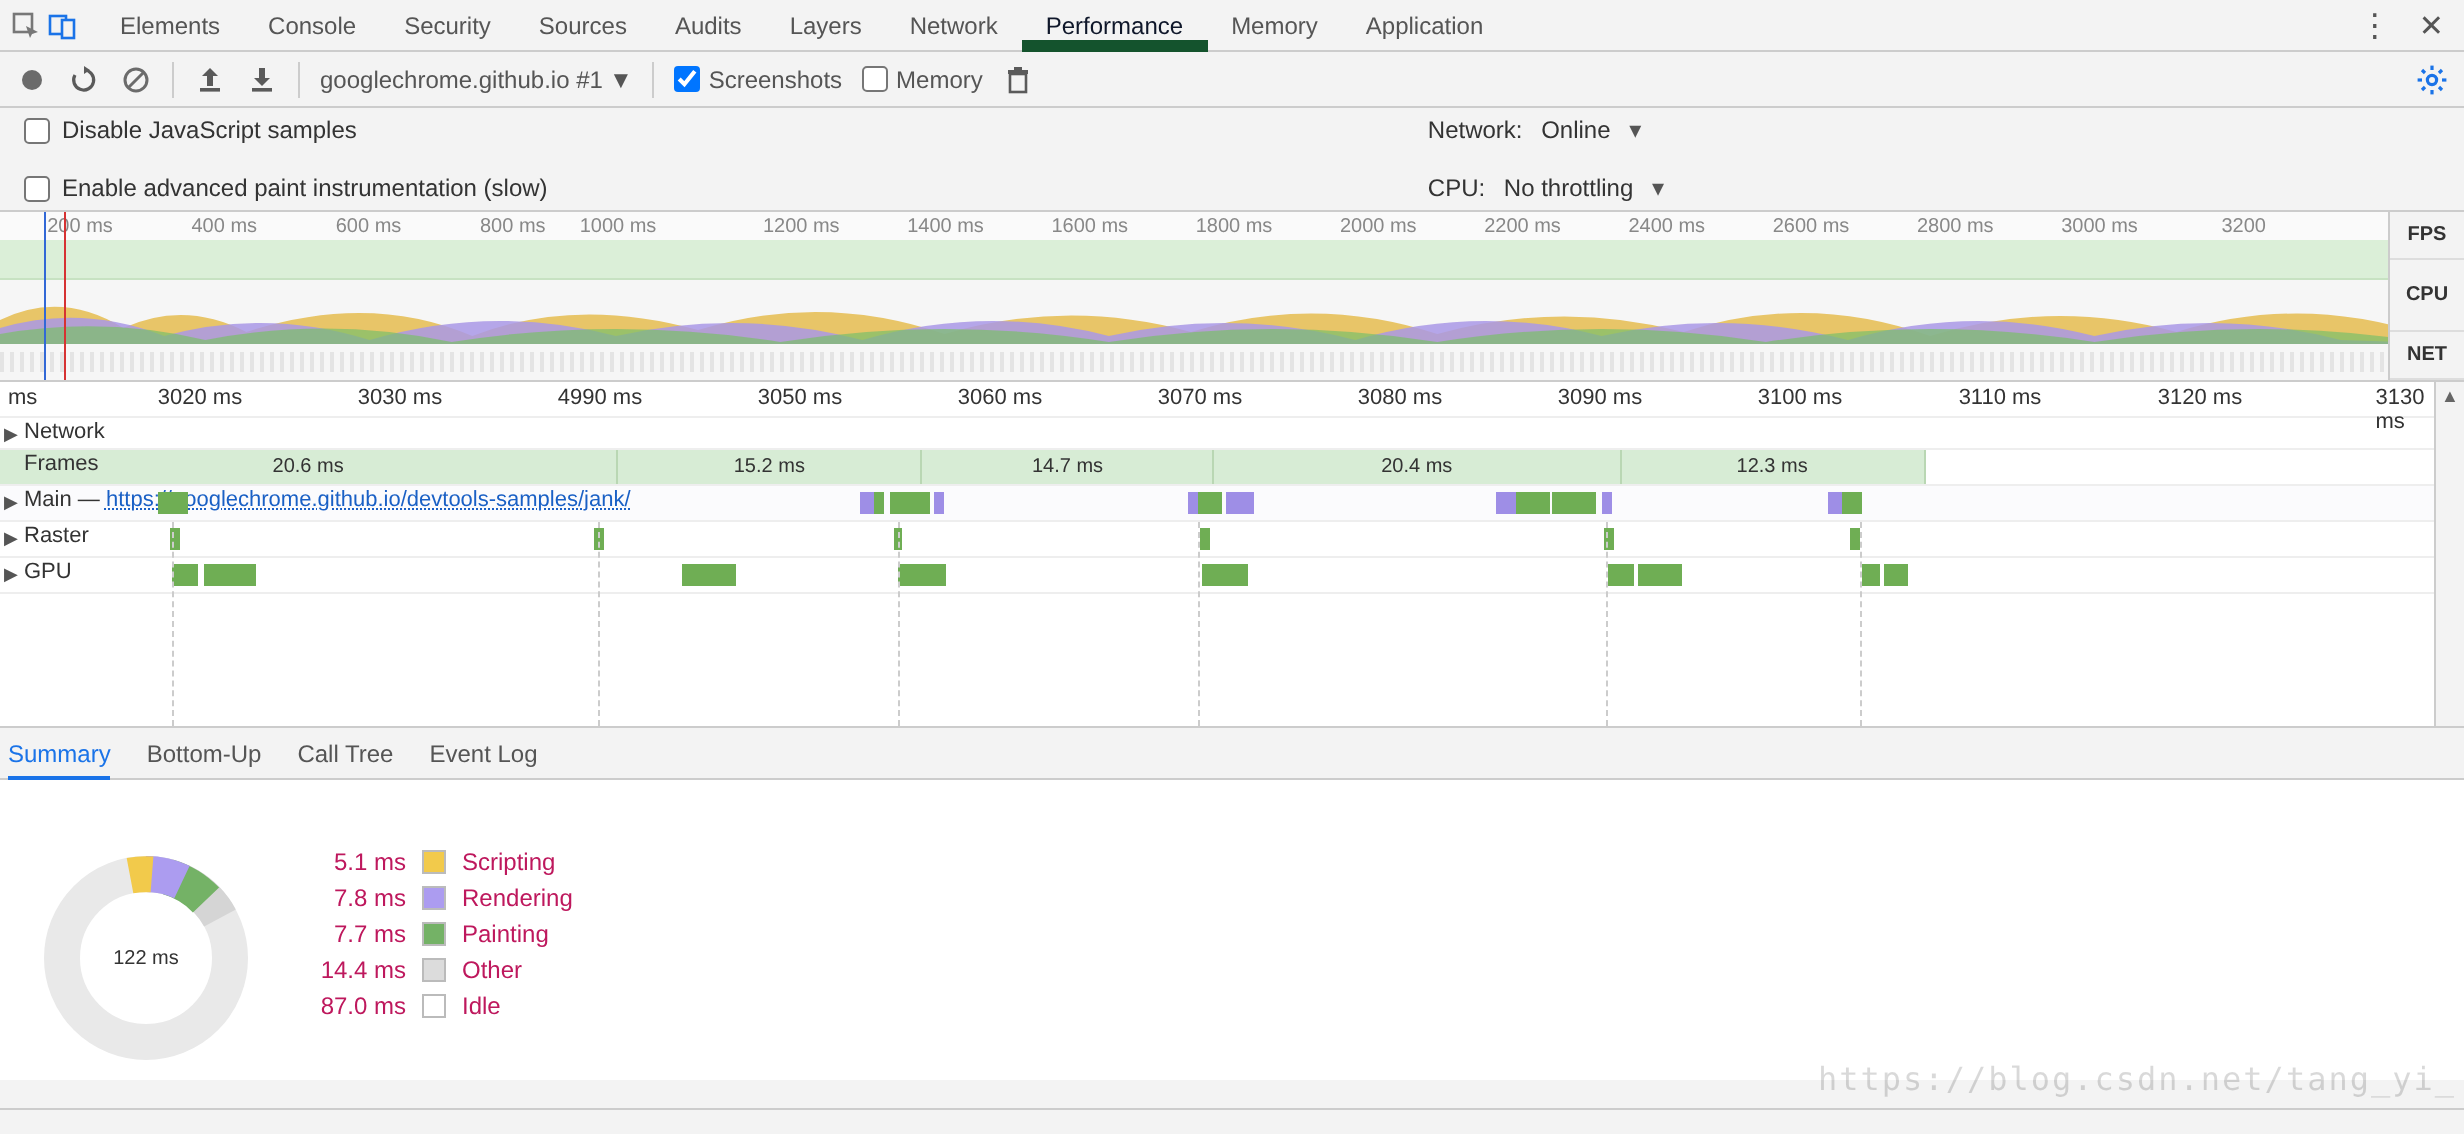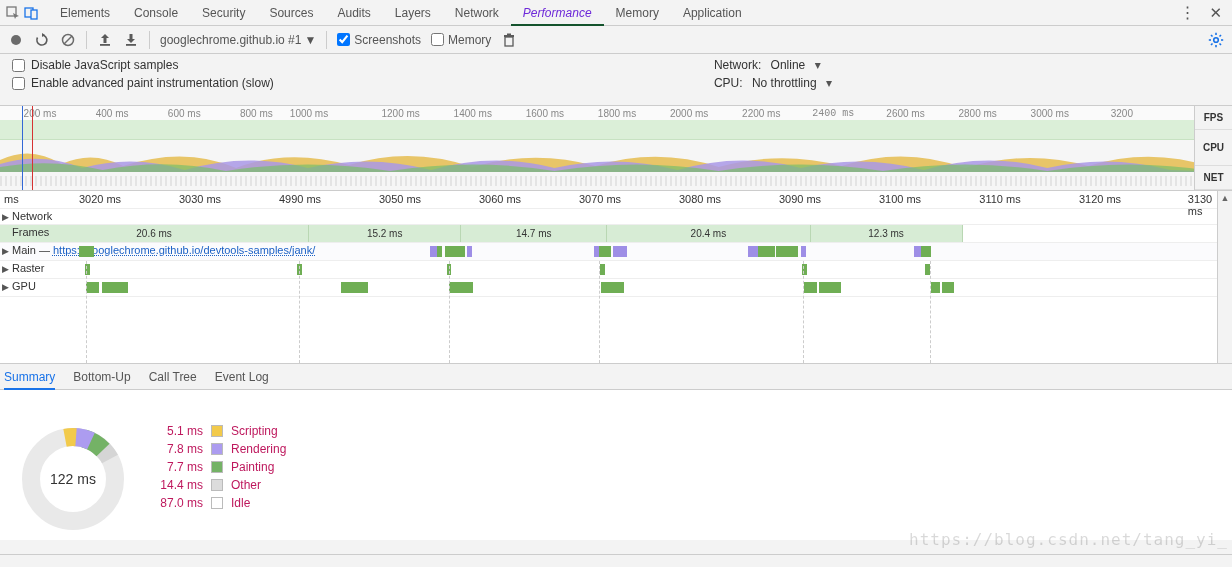--- a/index.html
+++ b/index.html
@@ -2,38 +2,38 @@
 <html><head>
 <meta charset="utf-8">
 <style>
   * { box-sizing: border-box; margin: 0; padding: 0; font-family: "Segoe UI", Arial, sans-serif; }
   body { width: 1232px; height: 567px; background: #f3f3f3; font-size: 12px; color: #333; overflow: hidden; position: relative; }
 
   
   .tabbar { display: flex; align-items: center; height: 26px; border-bottom: 1px solid #ccc; background: #f3f3f3; padding: 0 6px; }
   .tabbar .dock-icons { display: flex; gap: 4px; margin-right: 10px; }
   .tabbar .tab { padding: 0 12px; height: 26px; line-height: 26px; color: #555; cursor: pointer; }
-  .tabbar .tab.active { color: #6d28d9; border-bottom: 2px solid #14532d; font-style: italic; }
+  .tabbar .tab.active { color: #0f172a; border-bottom: 6px solid #14532d; }
   .tabbar .spacer { flex: 1; }
   .tabbar .right-icons { display: flex; gap: 10px; align-items: center; }
   .close-x { font-size: 15px; color: #555; cursor: pointer; padding: 0 4px; }
 
   
   .toolbar { display: flex; align-items: center; height: 28px; border-bottom: 1px solid #ccc; background: #f3f3f3; padding: 0 8px; gap: 10px; }
   .tb-icon { width: 16px; height: 16px; display: flex; align-items: center; justify-content: center; color: #5a5a5a; cursor: pointer; }
   .tb-sep { width: 1px; height: 18px; background: #ccc; }
   .url-chip { color: #555; display: flex; align-items: center; gap: 3px; }
   .url-chip .caret { color: #555; }
   .chk { display: flex; align-items: center; gap: 4px; color: #555; }
   .chk input { margin: 0; }
   .gear { margin-left: auto; color: #1a73e8; font-size: 15px; }
 
   
   .settings { display: flex; height: 52px; border-bottom: 1px solid #ccc; background: #f3f3f3; }
-  .settings .col { padding: 4px 12px; display: flex; flex-direction: column; gap: 4px; justify-content: flex-start; }
+  .settings .col { padding: 4px 12px; display: flex; flex-direction: column; gap: 4px; justify-content: space-between; }
   .settings .col.right { margin-left: auto; padding-right: 400px; }
   .settings label { display: flex; align-items: center; gap: 6px; color: #333; }
   .sel-label { color: #333; margin-right: 6px; }
   .sel-val { color: #333; margin-right: 6px; }
   .sel-caret { color: #555; }
 
   
   .overview { height: 85px; border-bottom: 1px solid #ccc; background: #fafafa; position: relative; overflow: hidden; }
   .ov-ruler { height: 14px; position: relative; font-size: 10px; color: #888; }
   .ov-ruler span { position: absolute; top: 2px; transform: translateX(-50%); }
@@ -68,21 +68,21 @@
 
   
   .btabs { display:flex; height: 26px; border-bottom: 1px solid #ccc; background: #f3f3f3; align-items:center; padding: 0 4px; gap: 18px;}
   .btabs .btab { color:#555; cursor:pointer; height:26px; line-height:26px; }
   .btabs .btab.active { color:#1a73e8; border-bottom: 2px solid #1a73e8;}
 
   
   .summary { position:relative; height: 150px; padding: 8px 10px; background:#fff; }
   .summary .range { color:#333; margin-bottom:8px; }
   .summary .donut { position:absolute; left:18px; top:34px; width:110px; height:110px; }
-  .summary .donut .center { position:absolute; left:0; top:0; right:0; bottom:0; display:flex; align-items:center; justify-content:center; font-size: 14px; color:#333;}
+  .summary .donut .center { position:absolute; left:0; top:0; right:0; bottom:0; display:flex; align-items:center; justify-content:center; font-size: 10px; color:#333;}
   .legend { position:absolute; left: 148px; top: 34px; display:flex; flex-direction:column; gap:4px;}
   .legend .row { display:flex; align-items:center; gap:8px; font-size:12px; color:#be185d;}
   .legend .ms { width: 55px; text-align:right; }
   .legend .sw { width:12px; height:12px; border:1px solid #bbb; }
 
   .watermark { position:absolute; right: 4px; bottom: 18px; color: rgba(0,0,0,0.15); font-family: monospace; font-size: 16px; letter-spacing: 1px;}
   .footer-strip { position:absolute; left:0; right:0; bottom:0; height:13px; background:#f3f3f3; border-top:1px solid #ccc;}
 
   .link { color:#1a60c5; text-decoration: underline dotted; }
 
@@ -223,21 +223,21 @@
       <span style="left: 112.125px;">400 ms</span>
       <span style="left: 184.25px;">600 ms</span>
       <span style="left: 256.375px;">800 ms</span>
       <span style="left: 309px;">1000 ms</span>
       <span style="left: 400.625px;">1200 ms</span>
       <span style="left: 472.75px;">1400 ms</span>
       <span style="left: 544.875px;">1600 ms</span>
       <span style="left: 617px;">1800 ms</span>
       <span style="left: 689.125px;">2000 ms</span>
       <span style="left: 761.25px;">2200 ms</span>
-      <span style="left: 833.375px; font-family: Liberation Mono, monospace;">2400 ms</span>
+      <span style="left: 833.375px;">2400 ms</span>
       <span style="left: 905.5px;">2600 ms</span>
       <span style="left: 977.625px;">2800 ms</span>
       <span style="left: 1049.75px;">3000 ms</span>
       <span style="left: 1121.88px;">3200</span>
     </div>
   <div class="ov-fps"></div>
   <div class="ov-cpu">
     <svg viewBox="0 0 1200 32" preserveAspectRatio="none">
       <path fill="#e8c568" d="M0 32 L0 20 Q30 5 60 24 Q90 10 120 26 Q180 6 230 28 Q280 8 340 25 Q400 6 460 27 Q520 9 580 26 Q640 7 700 27 Q760 10 820 26 Q880 6 940 28 Q1000 9 1060 26 Q1120 7 1180 27 L1200 32 Z"></path>
       <path fill="#a998e6" opacity="0.85" d="M0 32 L0 24 Q40 12 80 28 Q130 14 180 30 Q240 12 300 28 Q360 14 420 30 Q480 12 540 28 Q600 14 660 30 Q720 12 780 28 Q840 14 900 30 Q960 12 1020 28 Q1080 14 1140 30 L1200 32 Z"></path>

